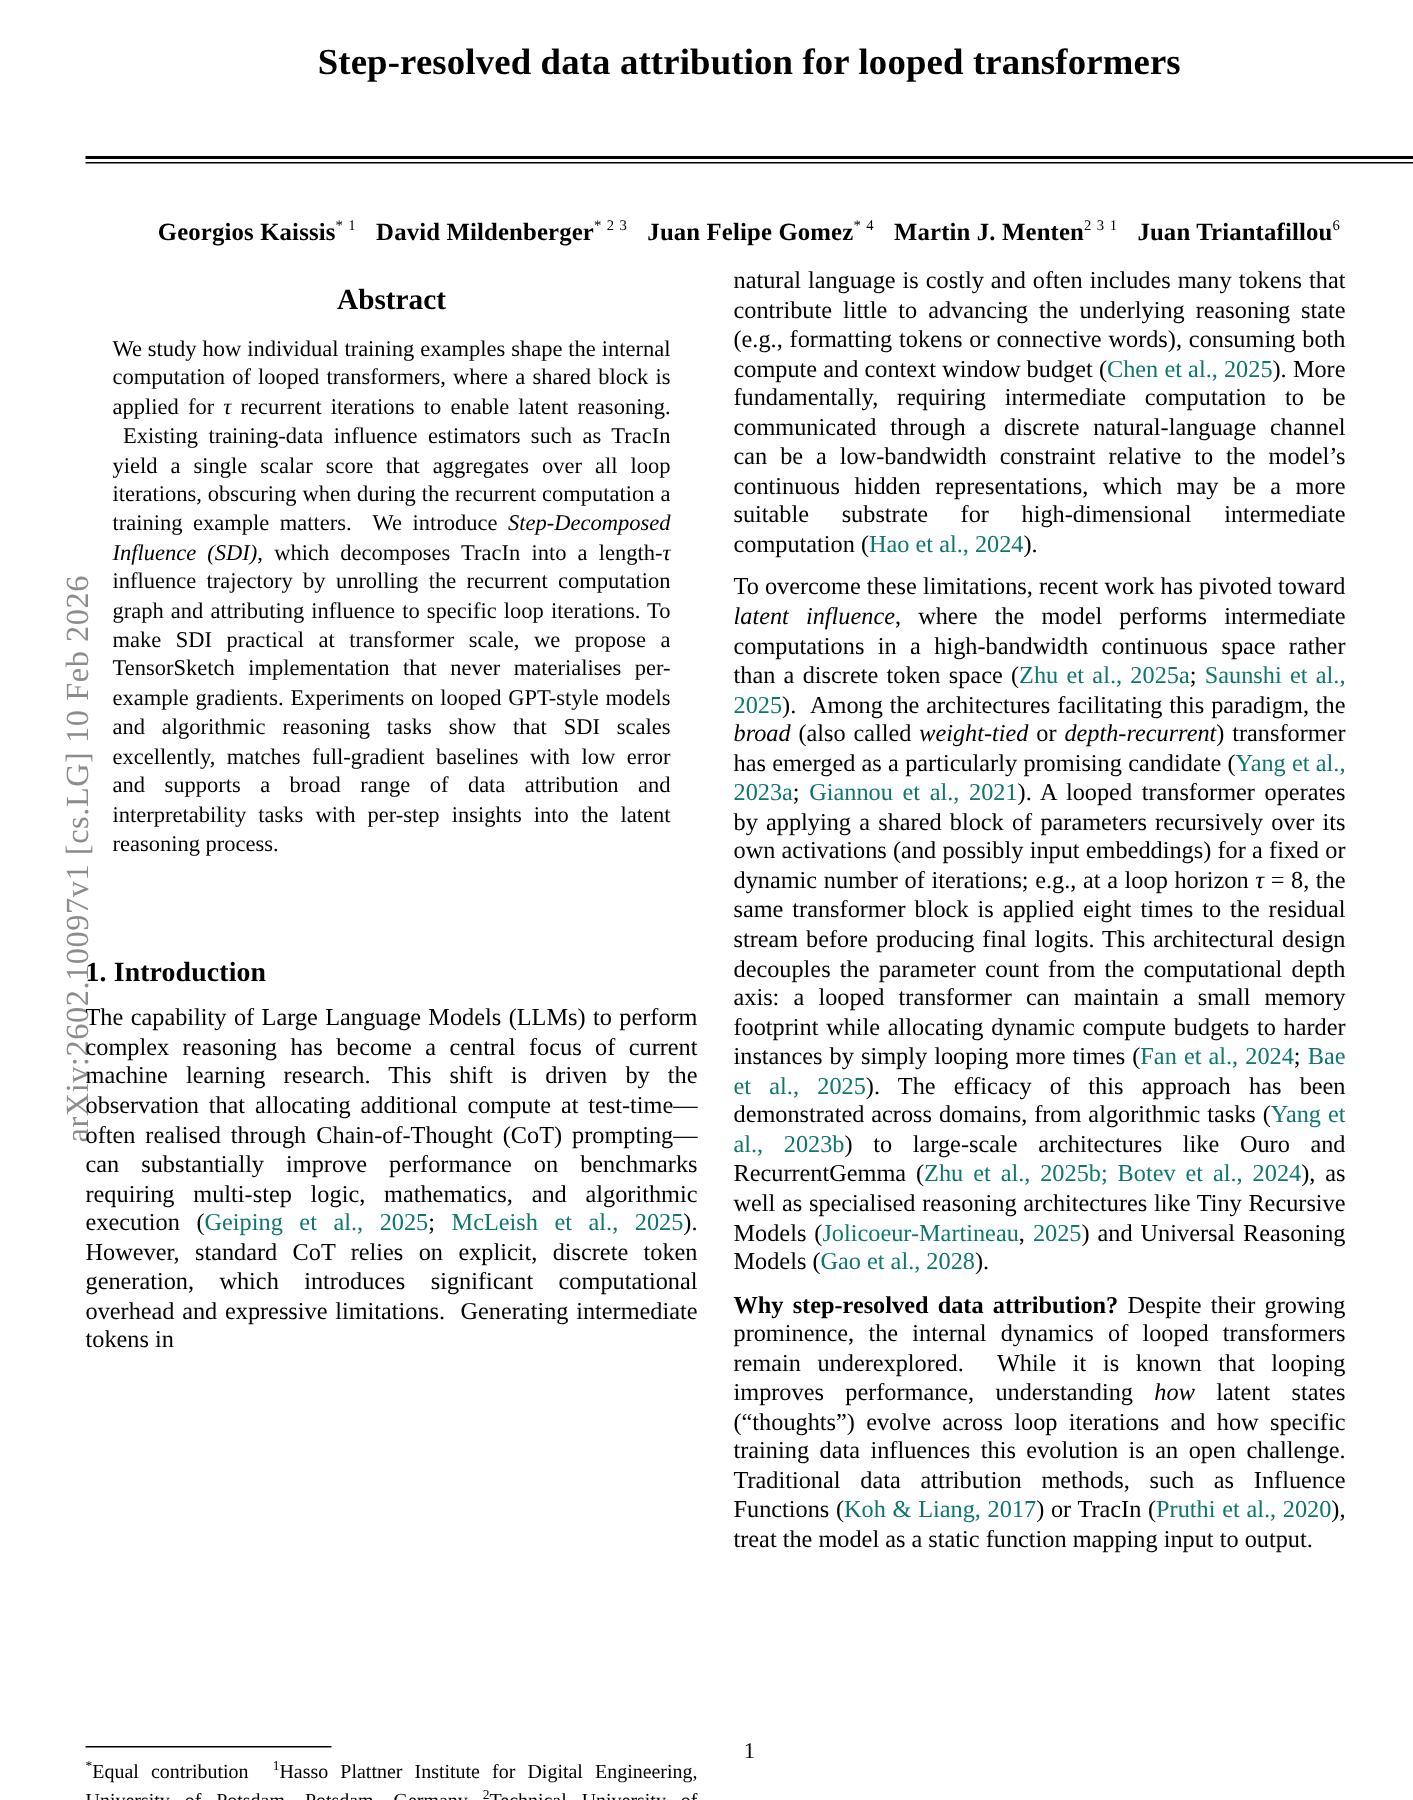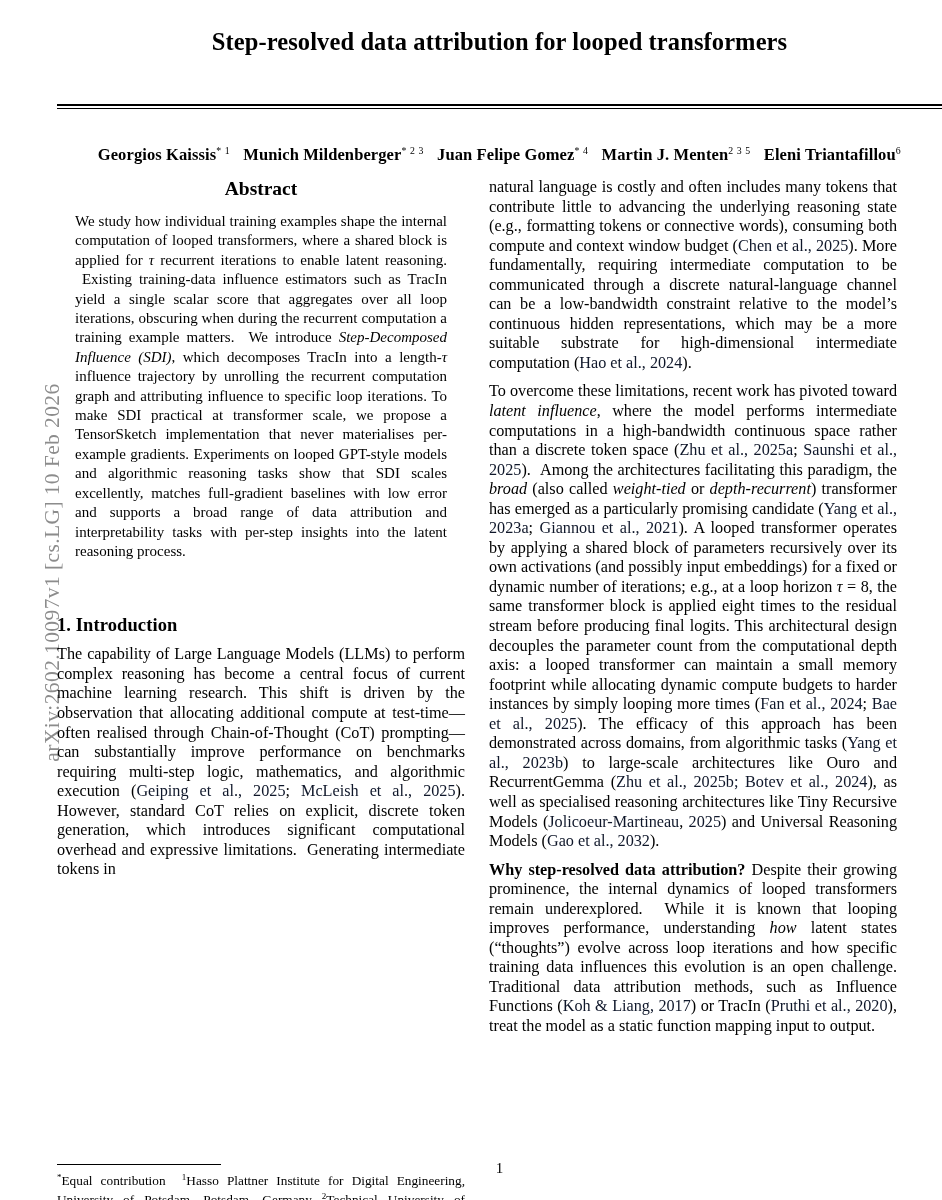--- a/index.html
+++ b/index.html
@@ -89,21 +89,21 @@
 
   .col {
     position: absolute;
     top: 0;
     width: 408px;
   }
   .col-left  { left: 0; }
   .col-right { left: 432px; }
 
   .abstract-block {
-    margin: 0 auto;
+    margin: 12px auto;
     width: 372px;
   }
 
   h2.abstract-head {
     margin: 0 0 12px 0;
     text-align: center;
     font-size: 19.5px;
     font-weight: bold;
   }
 
@@ -122,21 +122,21 @@
     text-justify: inter-word;
     hyphens: none;
   }
   p.body-text:last-child { margin-bottom: 0; }
 
   .abstract-block p.body-text {
     font-size: 15px;
     line-height: 19.4px;
   }
 
-  .cite { color: #0f172a; }
+  .cite { color: #0f766e; }
   .it { font-style: italic; }
   .bf { font-weight: bold; font-family: Liberation Serif, serif; }
   .math { font-family: "Liberation Serif", "DejaVu Serif", serif; font-style: italic; }
 
   
   #footnote-area {
     position: absolute;
     left: 0;
     top: 986px;
     width: 408px;
@@ -174,21 +174,21 @@
 <div id="arxiv-stamp">arXiv:2602.10097v1  [cs.LG]  10 Feb 2026</div>
 
 <div id="page">
 
   <h1 id="title">Step-resolved data attribution for looped transformers</h1>
 
   <div class="title-rule-thick"></div>
   <div class="title-rule-thin"></div>
 
   <div id="authors">
-    <span><span>Georgios Kaissis</span><sup>* 1</sup></span><span class="sep"></span><span><span>Munich Mildenberger</span><sup>* 2 3</sup></span><span class="sep"></span><span><span>Juan Felipe Gomez</span><sup>* 4</sup></span><span class="sep"></span><span><span>Martin J. Menten</span><sup>2 3 5</sup></span><span class="sep"></span><span><span>Eleni Triantafillou</span><sup>6</sup></span>
+    <span><span>Georgios Kaissis</span><sup>* 1</sup></span><span class="sep"></span><span><span>David Mildenberger</span><sup>* 2 3</sup></span><span class="sep"></span><span><span>Juan Felipe Gomez</span><sup>* 4</sup></span><span class="sep"></span><span><span>Martin J. Menten</span><sup>2 3 1</sup></span><span class="sep"></span><span><span>Juan Triantafillou</span><sup>6</sup></span>
   </div>
 
   <div id="columns">
 
     <div class="col col-left">
 
       <div class="abstract-block">
         <h2 class="abstract-head">Abstract</h2>
         <p class="body-text">
           We study how individual training examples shape the internal computation of looped transformers,
@@ -250,21 +250,21 @@
         <span class="it">depth-recurrent</span>) transformer has emerged as a particularly
         promising candidate (<span class="cite">Yang et al., 2023a</span>; <span class="cite">Giannou et al., 2021</span>). A looped transformer operates by applying a shared
         block of parameters recursively over its own activations (and possibly input embeddings) for a fixed or dynamic
         number of iterations; e.g., at a loop horizon <span class="math">τ</span> = 8, the
         same transformer block is applied eight times to the residual stream before producing final logits. This architectural design
         decouples the parameter count from the computational depth axis: a looped transformer can maintain a small memory
         footprint while allocating dynamic compute budgets to harder instances by simply looping more times (<span class="cite">Fan et al., 2024</span>; <span class="cite">Bae et al., 2025</span>). The efficacy of this approach has
         been demonstrated across domains, from algorithmic tasks (<span class="cite">Yang et al., 2023b</span>) to large-scale architectures like Ouro
         and RecurrentGemma (<span class="cite">Zhu et al., 2025b; Botev et al., 2024</span>),
         as well as specialised reasoning architectures like Tiny Recursive Models (<span class="cite">Jolicoeur-Martineau</span>, <span class="cite">2025</span>) and Universal
-        Reasoning Models (<span class="cite">Gao et al., 2032</span>).
+        Reasoning Models (<span class="cite">Gao et al., 2028</span>).
       </p>
 
       <p class="body-text">
         <span class="bf">Why step-resolved data attribution?</span>
         Despite their growing prominence, the internal dynamics of looped transformers remain underexplored. &nbsp;While it is known that looping
         improves performance, understanding <span class="it">how</span> latent states
         (“thoughts”) evolve across loop iterations and how specific training data influences this evolution is an open challenge.
         Traditional data attribution methods, such as Influence Functions (<span class="cite">Koh &amp; Liang, 2017</span>) or TracIn (<span class="cite">Pruthi et al., 2020</span>),
         treat the model as a static function mapping input to output.
       </p>

